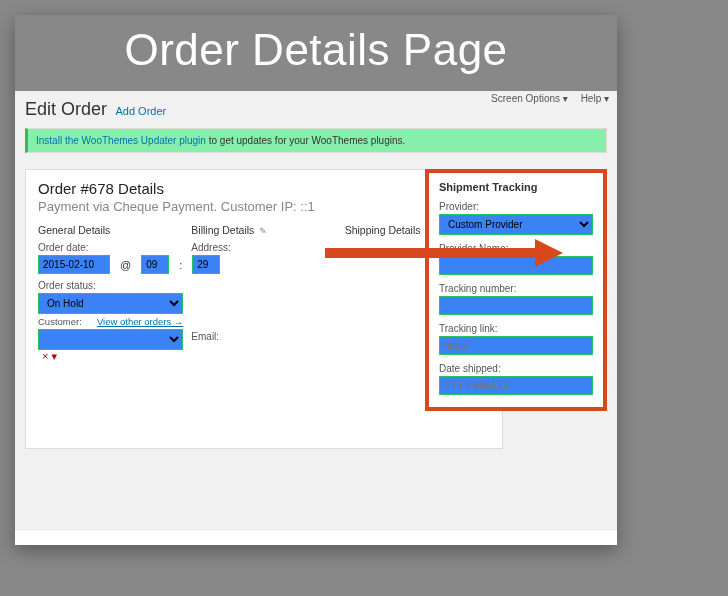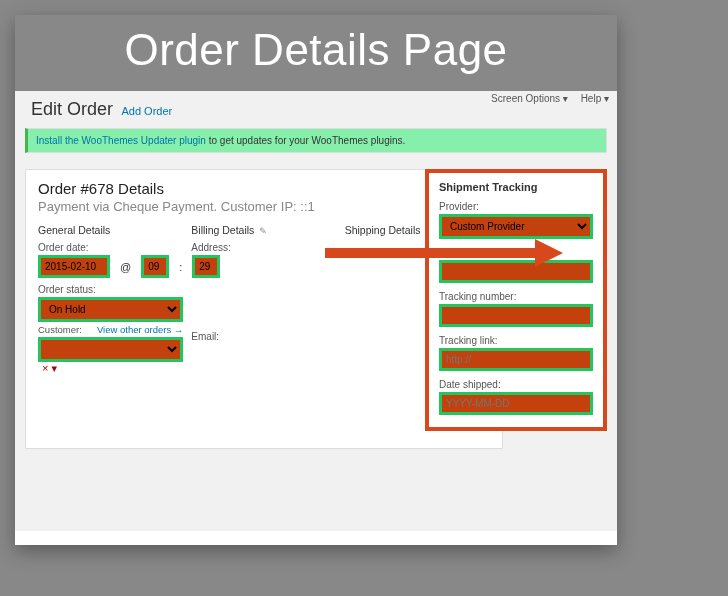--- a/index.html
+++ b/index.html
@@ -1,39 +1,39 @@
 <!DOCTYPE html>
 <html><head>
 <meta charset="utf-8">
 <style>
 html,body{margin:0;padding:0;font-family:-apple-system,BlinkMacSystemFont,"Segoe UI",Arial,sans-serif;background:#888;width:728px;height:596px;overflow:hidden}
 .frame{position:absolute;left:15px;top:15px;width:602px;height:530px;background:#fff;box-shadow:0 6px 18px rgba(0,0,0,.35)}
 .banner{background:#888;color:#fff;font-size:44px;font-weight:300;text-align:center;padding:10px 0 16px 0;letter-spacing:.5px}
 .wp{background:#f1f1f1;height:440px;position:relative;font-size:11px;color:#333}
 .topnav{position:absolute;right:8px;top:2px;font-size:10px;color:#555}
 .topnav span{margin-left:10px;cursor:pointer}
-.headrow{padding:8px 10px 4px 16px}
+.headrow{padding:8px 10px 4px 10px}
 .h1{font-size:18px;font-weight:400;display:inline-block;margin-right:6px}
 .addlink{color:#0073aa;font-size:11px;cursor:pointer}
 .notice{margin:4px 10px;border:1px solid #ddd;border-left:3px solid #46b450;background:#86efac;padding:6px 8px;font-size:10px;color:#333}
 .notice a{color:#0073aa;text-decoration:none}
 .body{position:absolute;left:10px;right:10px;top:78px;bottom:10px}
 .main{position:absolute;left:0;top:0;width:478px;background:#fff;border:1px solid #ddd;padding:10px 12px;box-sizing:border-box;height:280px}
 .otitle{font-size:15px;font-weight:400;color:#222}
 .osub{color:#888;font-size:13px;margin:2px 0 10px 0}
 .cols{display:flex;gap:8px}
 .col{flex:1;min-width:0}
 .colhdr{font-size:10.5px;font-weight:400;color:#333;margin-bottom:6px}
 .lbl{font-size:10px;color:#555;margin:6px 0 2px 0}
-input[type=text],select{width:100%;box-sizing:border-box;font-size:10px;padding:3px 4px;border:3px solid #22c55e;background:#c2410c}
+input[type=text],select{width:100%;box-sizing:border-box;font-size:10px;padding:3px 4px;border:1px solid #22c55e;background:#3b82f6}
 .daterow{display:flex;gap:10px;align-items:center}
 .daterow input{width:72px}
 .daterow .hm{width:28px}
 .cusrow{display:flex;justify-content:space-between;align-items:center;font-size:9.5px;margin-top:2px}
-.cusrow a{color:#0073aa;cursor:pointer}
+.cusrow a{color:#0073aa;text-decoration:underline;cursor:pointer}
 .delx{color:#a00;margin-left:4px;cursor:pointer}
 .pencil{font-size:9px;color:#888;margin-left:2px}
 .side{position:absolute;right:0;top:0;width:182px;background:#fff;border:4px solid #d7491c;box-sizing:border-box;padding:8px 10px 12px 10px}
 .sidehdr{font-size:11px;font-weight:600;margin-bottom:6px}
 .side .lbl{margin-top:8px}
 .side input,.side select{font-size:10px}
 .arrow{position:absolute;left:300px;top:70px;width:238px;height:28px}
 .arrow .shaft{position:absolute;left:0;top:9px;width:210px;height:10px;background:#d7491c}
 .arrow .head{position:absolute;right:0;top:0;width:0;height:0;border-left:28px solid #d7491c;border-top:14px solid transparent;border-bottom:14px solid transparent}
 </style>

